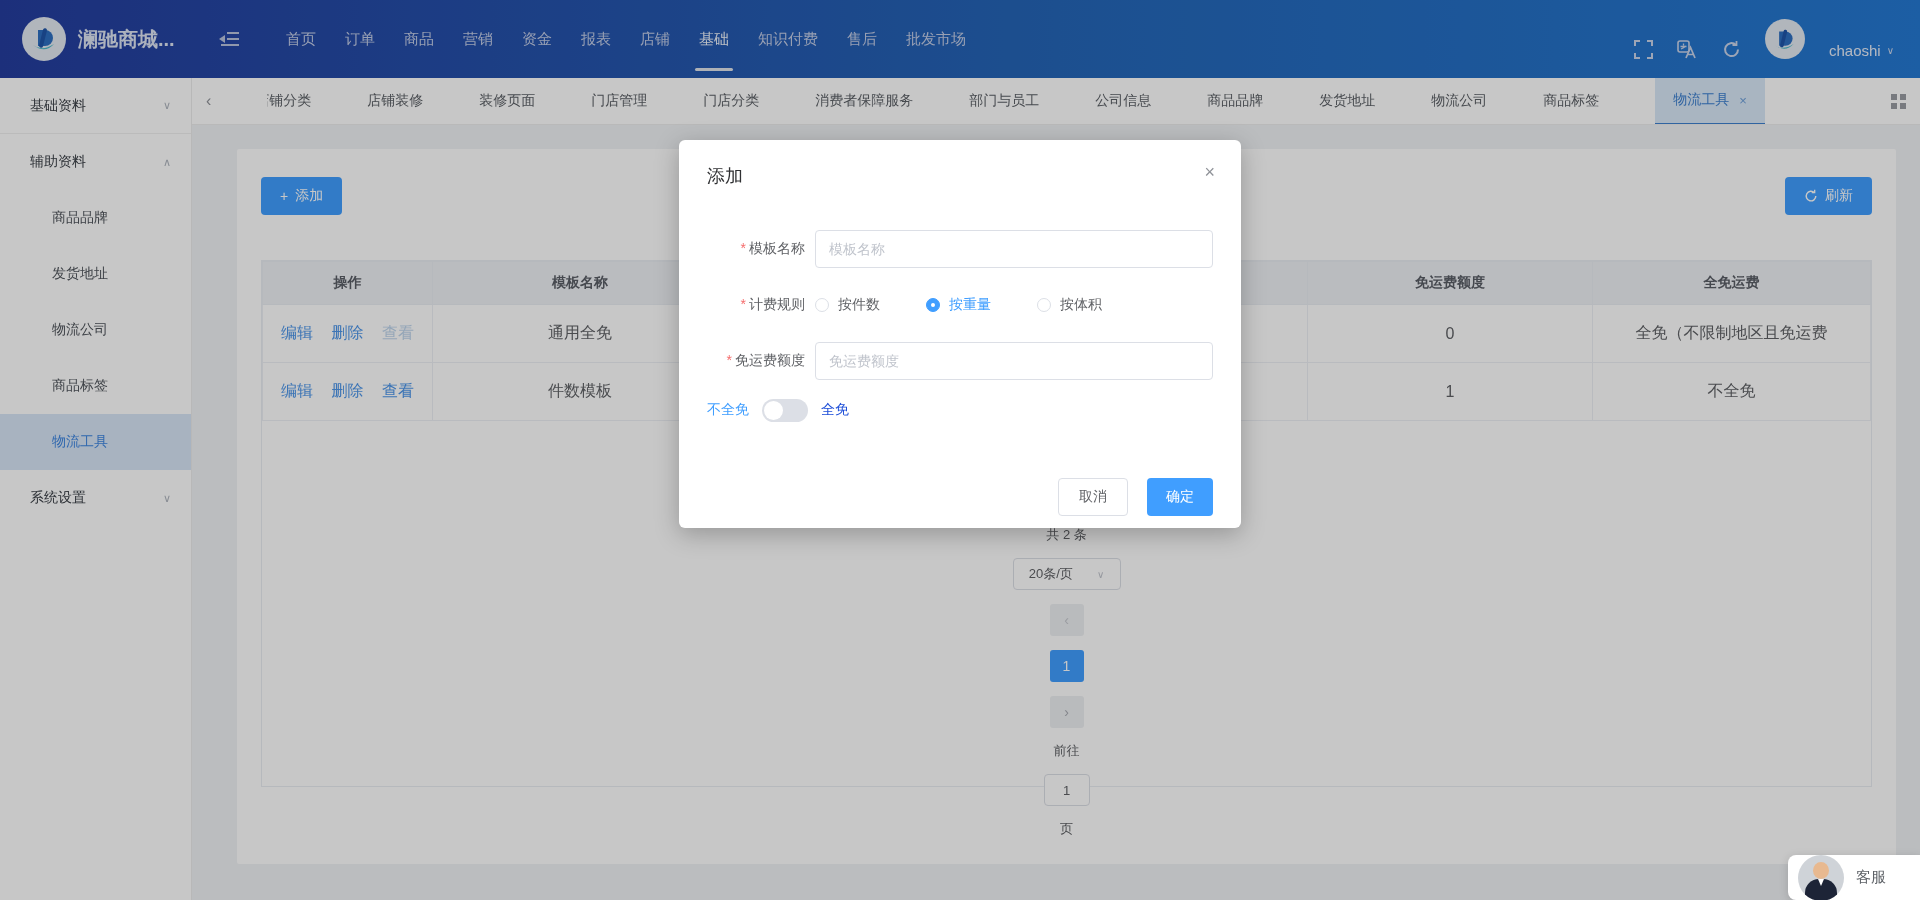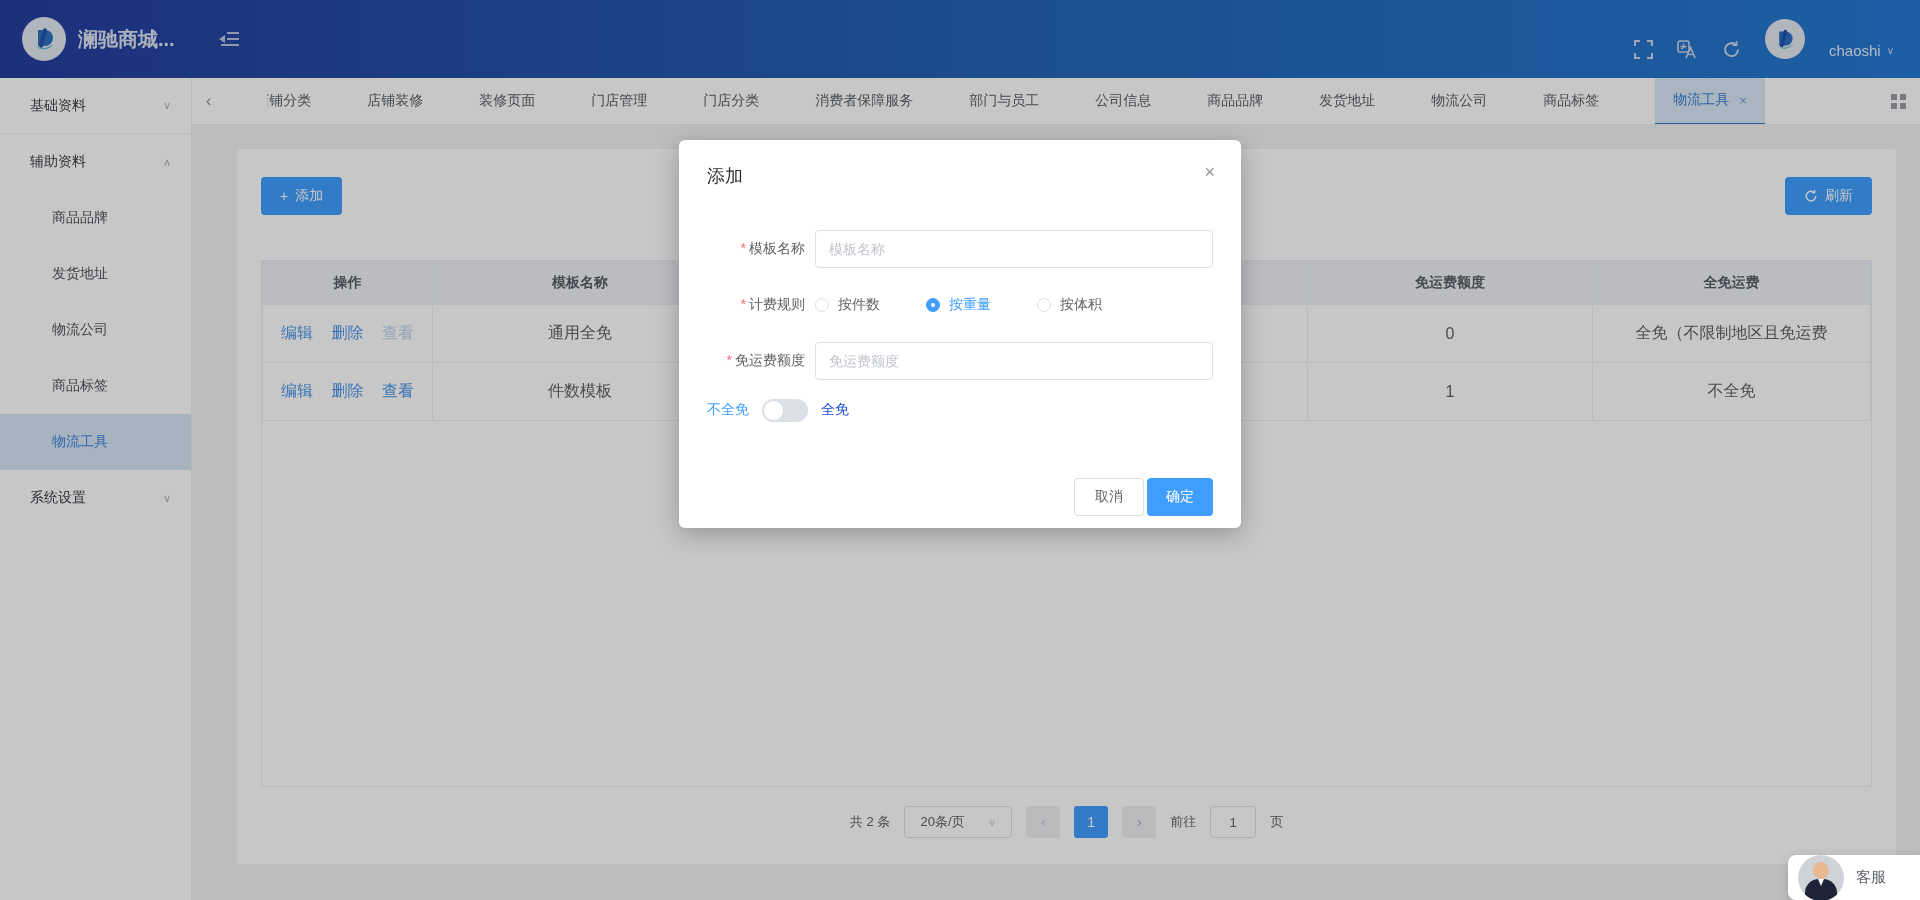--- a/index.html
+++ b/index.html
@@ -67,21 +67,21 @@
   th { height:43px; background:#eff1f5; color:#5a5e66; font-size:14px; font-weight:bold;
     border:1px solid #e9edf3; text-align:center; }
   td { height:58px; color:#606266; font-size:16px; border:1px solid #edf0f5; text-align:center;
     background:#fff; }
   .op-link { color:#4e96e9; margin:0 7px; cursor:pointer; }
   .op-link.disabled { color:#bfd5ec; cursor:default; }
   col.c-op { width:170px; } col.c-name { width:295px; } col.c-mid { width:580px; }
   col.c-quota { width:285px; } col.c-free { width:auto; }
 
   .pagination { position:absolute; left:0; right:0; bottom:26px; display:flex;
-    align-items:center; justify-content:center; gap:14px; font-size:13px; color:#606266; }
+    align-items:center; justify-content:center; gap:14px; font-size:13px; color:#606266;flex-direction:column; }
   .page-size { width:108px; height:32px; border:1px solid #dcdfe6; border-radius:4px;
     display:flex; align-items:center; justify-content:center; gap:24px; color:#606266;
     cursor:pointer; background:#fff; }
   .pg-btn { width:34px; height:32px; border-radius:3px; background:#eef0f3; color:#a8abb2;
     display:flex; align-items:center; justify-content:center; font-size:14px; cursor:pointer; border:none; }
   .pg-btn.disabled { color:#c6c9cf; }
   .pg-num { width:34px; height:32px; border-radius:3px; background:#409eff; color:#fff;
     display:flex; align-items:center; justify-content:center; font-size:14px; cursor:pointer; }
   .goto-input { width:46px; height:32px; border:1px solid #dcdfe6; border-radius:4px;
     text-align:center; font-size:13px; color:#606266; font-family:inherit; }
@@ -107,21 +107,21 @@
   .radio-opt.selected .radio-circle { background:#409eff; border-color:#409eff; position:relative; }
   .radio-opt.selected .radio-circle::after { content:""; position:absolute; left:4px; top:4px;
     width:4px; height:4px; border-radius:50%; background:#fff; }
   .radio-opt.selected { color:#409eff; }
   .toggle-row { display:flex; align-items:center; gap:13px; margin-top:18px; height:24px; }
   .toggle-off-label { color:#409eff; font-size:14px; }
   .toggle-on-label { color:#1d4ed8; font-size:14px; }
   .switch { width:46px; height:23px; border-radius:12px; background:#dcdfe6; position:relative; cursor:pointer; }
   .switch::after { content:""; position:absolute; left:2px; top:2px; width:19px; height:19px;
     border-radius:50%; background:#fff; }
-  .modal-footer { display:flex; justify-content:flex-end; gap:3px; margin-top:56px; }
+  .modal-footer { display:flex; justify-content:flex-end; gap:19px; margin-top:56px; }
 
   
   .cs-widget { position:absolute; right:0; bottom:0; width:132px; height:45px; background:#fff;
     border-radius:8px 0 0 8px; box-shadow:0 2px 10px rgba(0,0,0,0.15); z-index:70;
     display:flex; align-items:center; gap:12px; padding-left:10px; cursor:pointer; }
   .cs-avatar { width:46px; height:46px; border-radius:50%; background:#cfd3d8; position:relative;
     overflow:hidden; flex:none; }
   .cs-head { position:absolute; left:15px; top:7px; width:16px; height:17px; border-radius:50%;
     background:#e8b990; }
   .cs-body { position:absolute; left:7px; top:24px; width:32px; height:24px;
@@ -144,20 +144,33 @@
     </div>
     <div class="brand-name">澜驰商城...</div>
   </div>
   <div class="collapse-btn">
     <svg width="22" height="18" viewBox="0 0 22 18">
       <path d="M1 9 L7 5 v8 z" fill="#b9c3dd"></path>
       <rect x="9" y="8" width="12" height="2" fill="#b9c3dd"></rect>
       <rect x="3" y="14" width="18" height="2" fill="#b9c3dd"></rect>
       <rect x="9" y="2" width="12" height="2" fill="#b9c3dd"></rect>
     </svg>
+  </div>
+  <div class="nav-menu">
+    <div class="nav-item">首页</div>
+    <div class="nav-item">订单</div>
+    <div class="nav-item">商品</div>
+    <div class="nav-item">营销</div>
+    <div class="nav-item">资金</div>
+    <div class="nav-item">报表</div>
+    <div class="nav-item">店铺</div>
+    <div class="nav-item active">基础</div>
+    <div class="nav-item">知识付费</div>
+    <div class="nav-item">售后</div>
+    <div class="nav-item">批发市场</div>
   </div>
   <div class="nav-right">
     <span>
       <svg width="19" height="19" viewBox="0 0 19 19" fill="none" stroke="#c9d4ea" stroke-width="2">
         <path d="M1 6 V1 H6"></path>
           <path d="M13 1 H18 V6"></path>
           <path d="M18 13 V18 H13"></path>
           <path d="M6 18 H1 V13"></path>
       </svg>
     </span>

